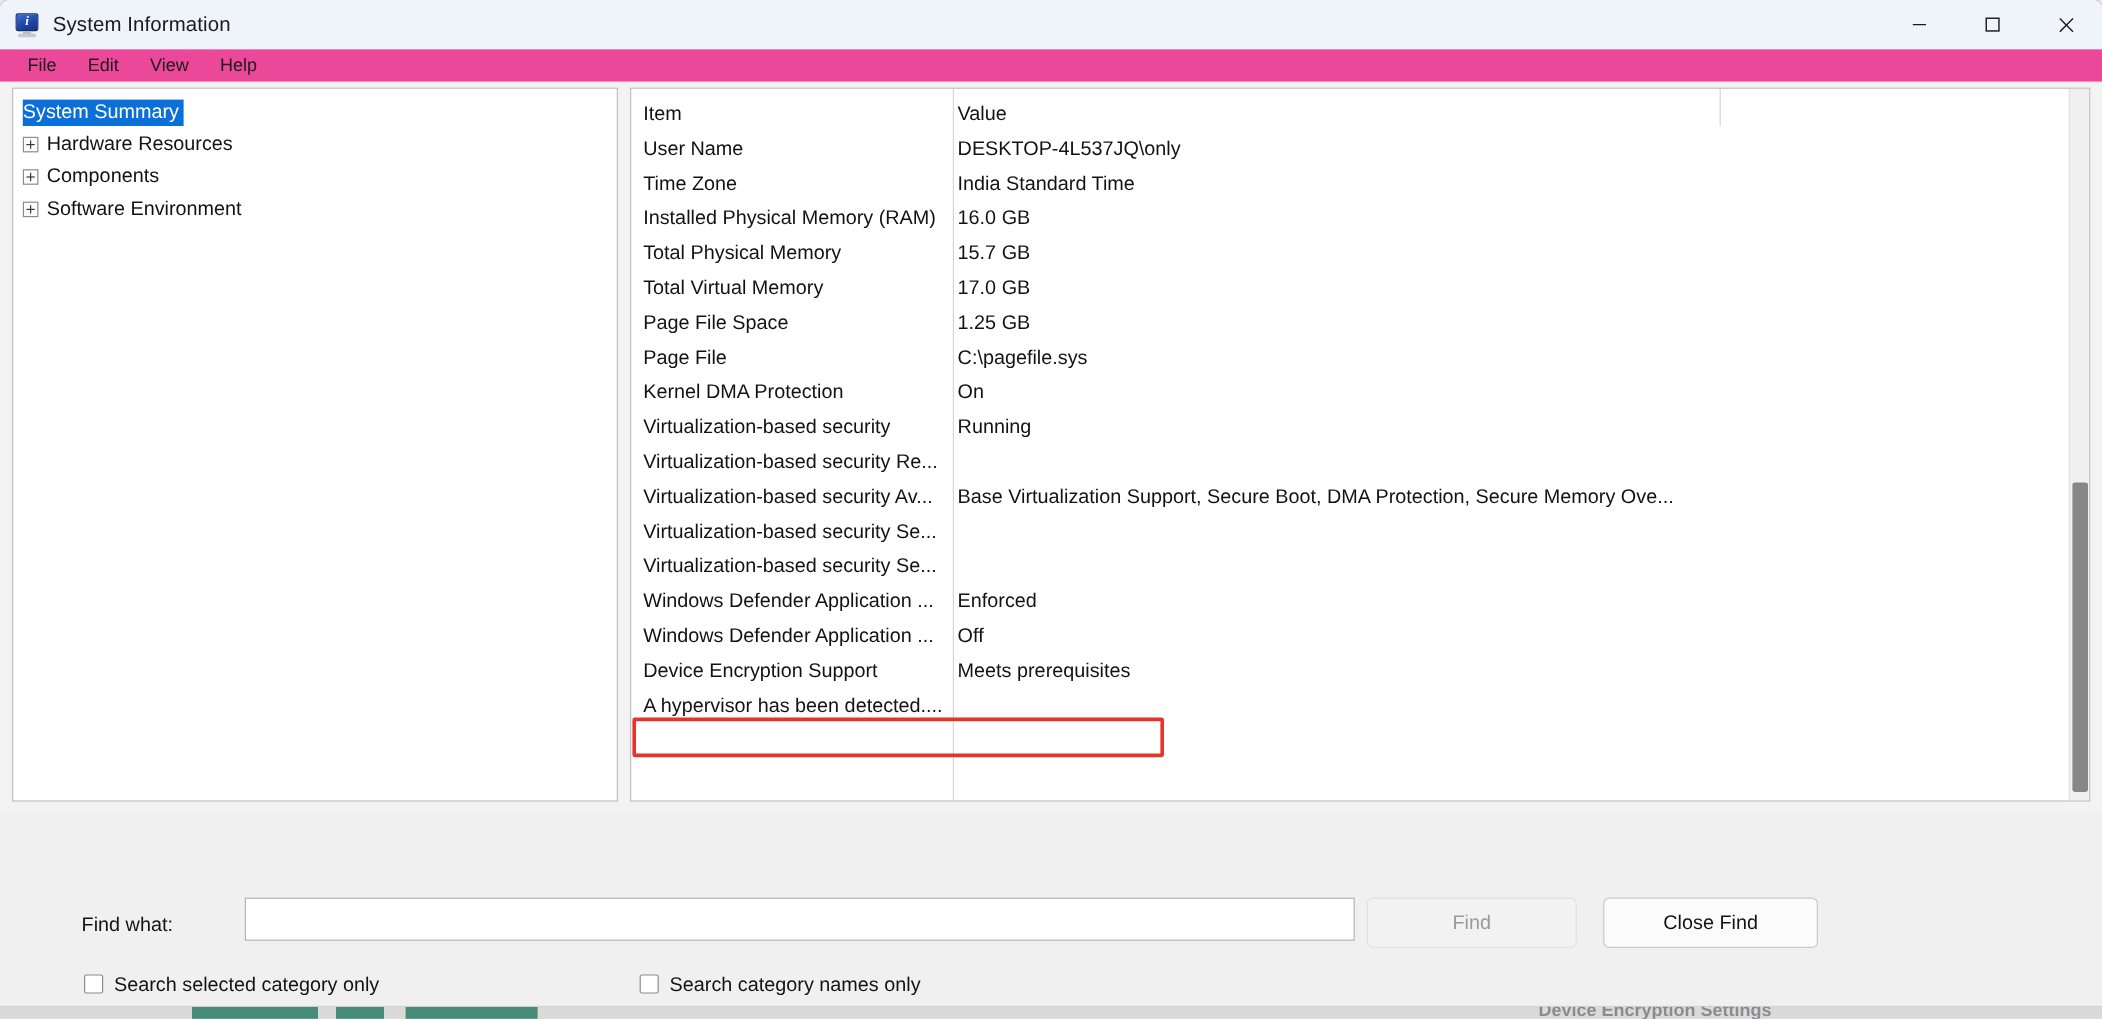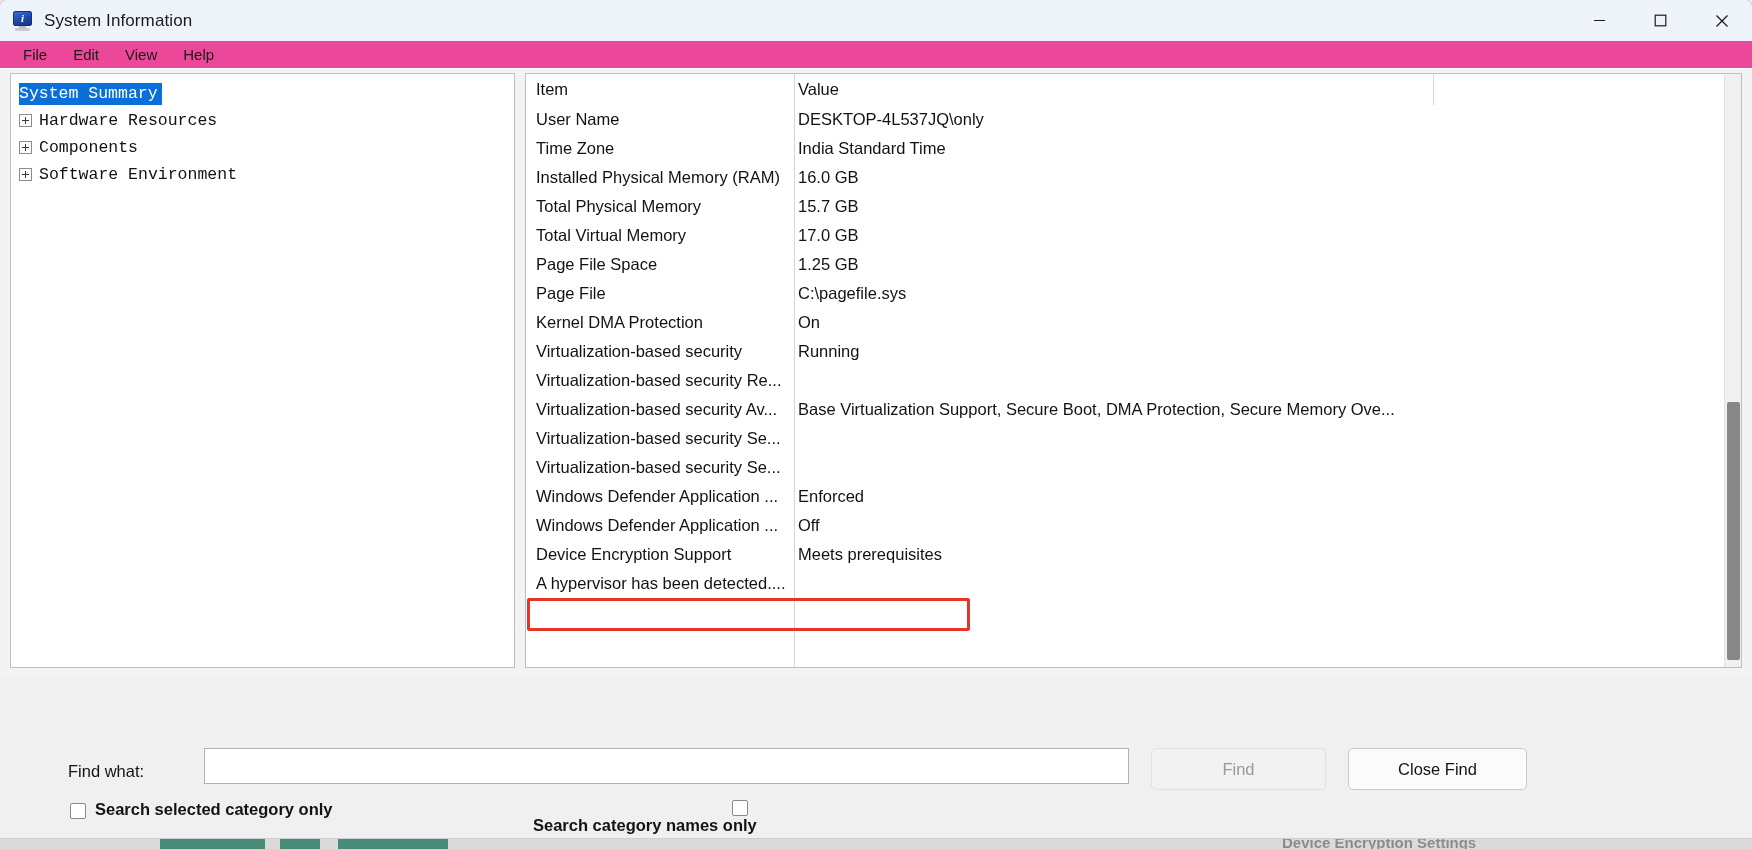--- a/index.html
+++ b/index.html
@@ -168,21 +168,20 @@
   }
 
   
   .tree-pane {
     width: 505px;
     background: #ffffff;
     border: 1px solid #bfbfbf;
     box-sizing: border-box;
     position: relative;
     overflow: hidden;
-    font-family: Liberation Mono, monospace;
   }
   .tree-list {
     padding: 6px 0 0 8px;
   }
   .tree-row {
     display: flex;
     align-items: center;
     height: 27px;
     font-size: 16.5px;
     color: #121212;
@@ -230,21 +229,21 @@
     position: relative;
     overflow: hidden;
   }
   .tbl {
     position: absolute;
     left: 0; top: 0; right: 0; bottom: 0;
   }
   .tbl-row {
     display: flex;
     height: 29px;
-    align-items: center;
+    align-items: flex-end;
     font-size: 16.5px;
     color: #121212;
     white-space: nowrap;
     cursor: default;
     position: relative;
   }
   .tbl-row.header {
     height: 31px;
   }
   .col-item {
@@ -338,44 +337,42 @@
     border: 1px solid #c9c9c9;
     border-radius: 5px;
     background: #fbfbfb;
     font-family: "Liberation Sans", sans-serif;
     font-size: 16.5px;
     color: #131313;
     cursor: default;
     display: flex;
     align-items: center;
     justify-content: center;
-    margin-left: 12px;
   }
   .btn.find {
     left: 1139px;
     width: 173px;
     background: #f2f2f2;
     color: #9a9a9a;
     border-color: #e1e1e1;
   }
   .btn.closefind {
     left: 1336px;
     width: 177px;
   }
 
   .chk-wrap {
     position: absolute;
-    top: 124px;
-    display: flex;
-    align-items: flex-end;
+    top: 136px;
+    display: flex;
+    align-items: flex-start;
     cursor: default;
-    font-weight: bold;
   }
   .chk-wrap.one { left: 70px; }
-  .chk-wrap.two { left: 533px; flex-direction: column; }
+  .chk-wrap.two { left: 533px; }
   .chk-box {
     width: 16px;
     height: 16px;
     border: 1px solid #8a8a8a;
     background: #ffffff;
     border-radius: 2px;
     box-sizing: border-box;
     margin-right: 9px;
   }
   .chk-label {

